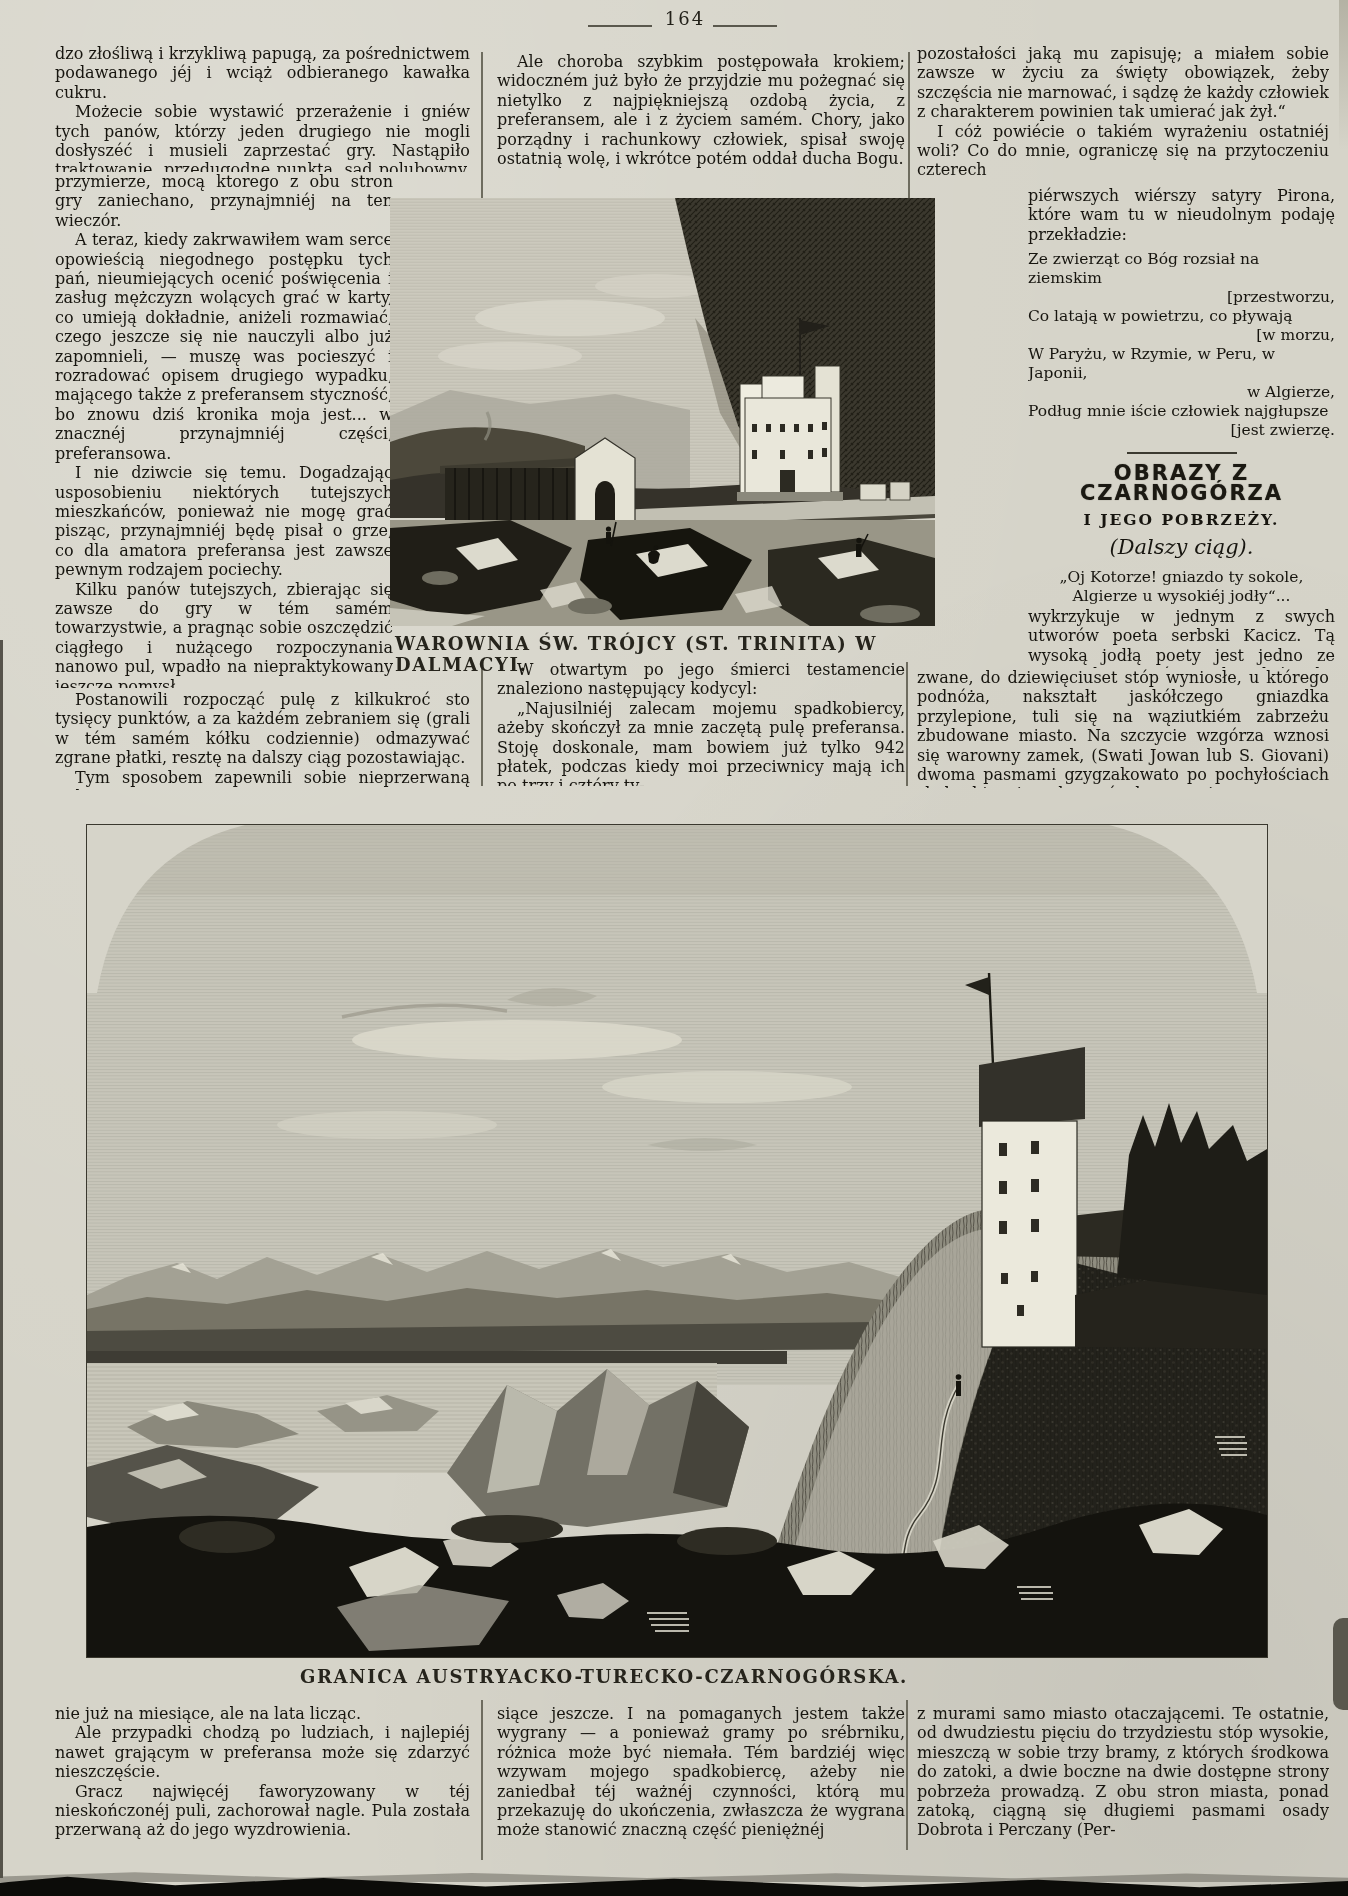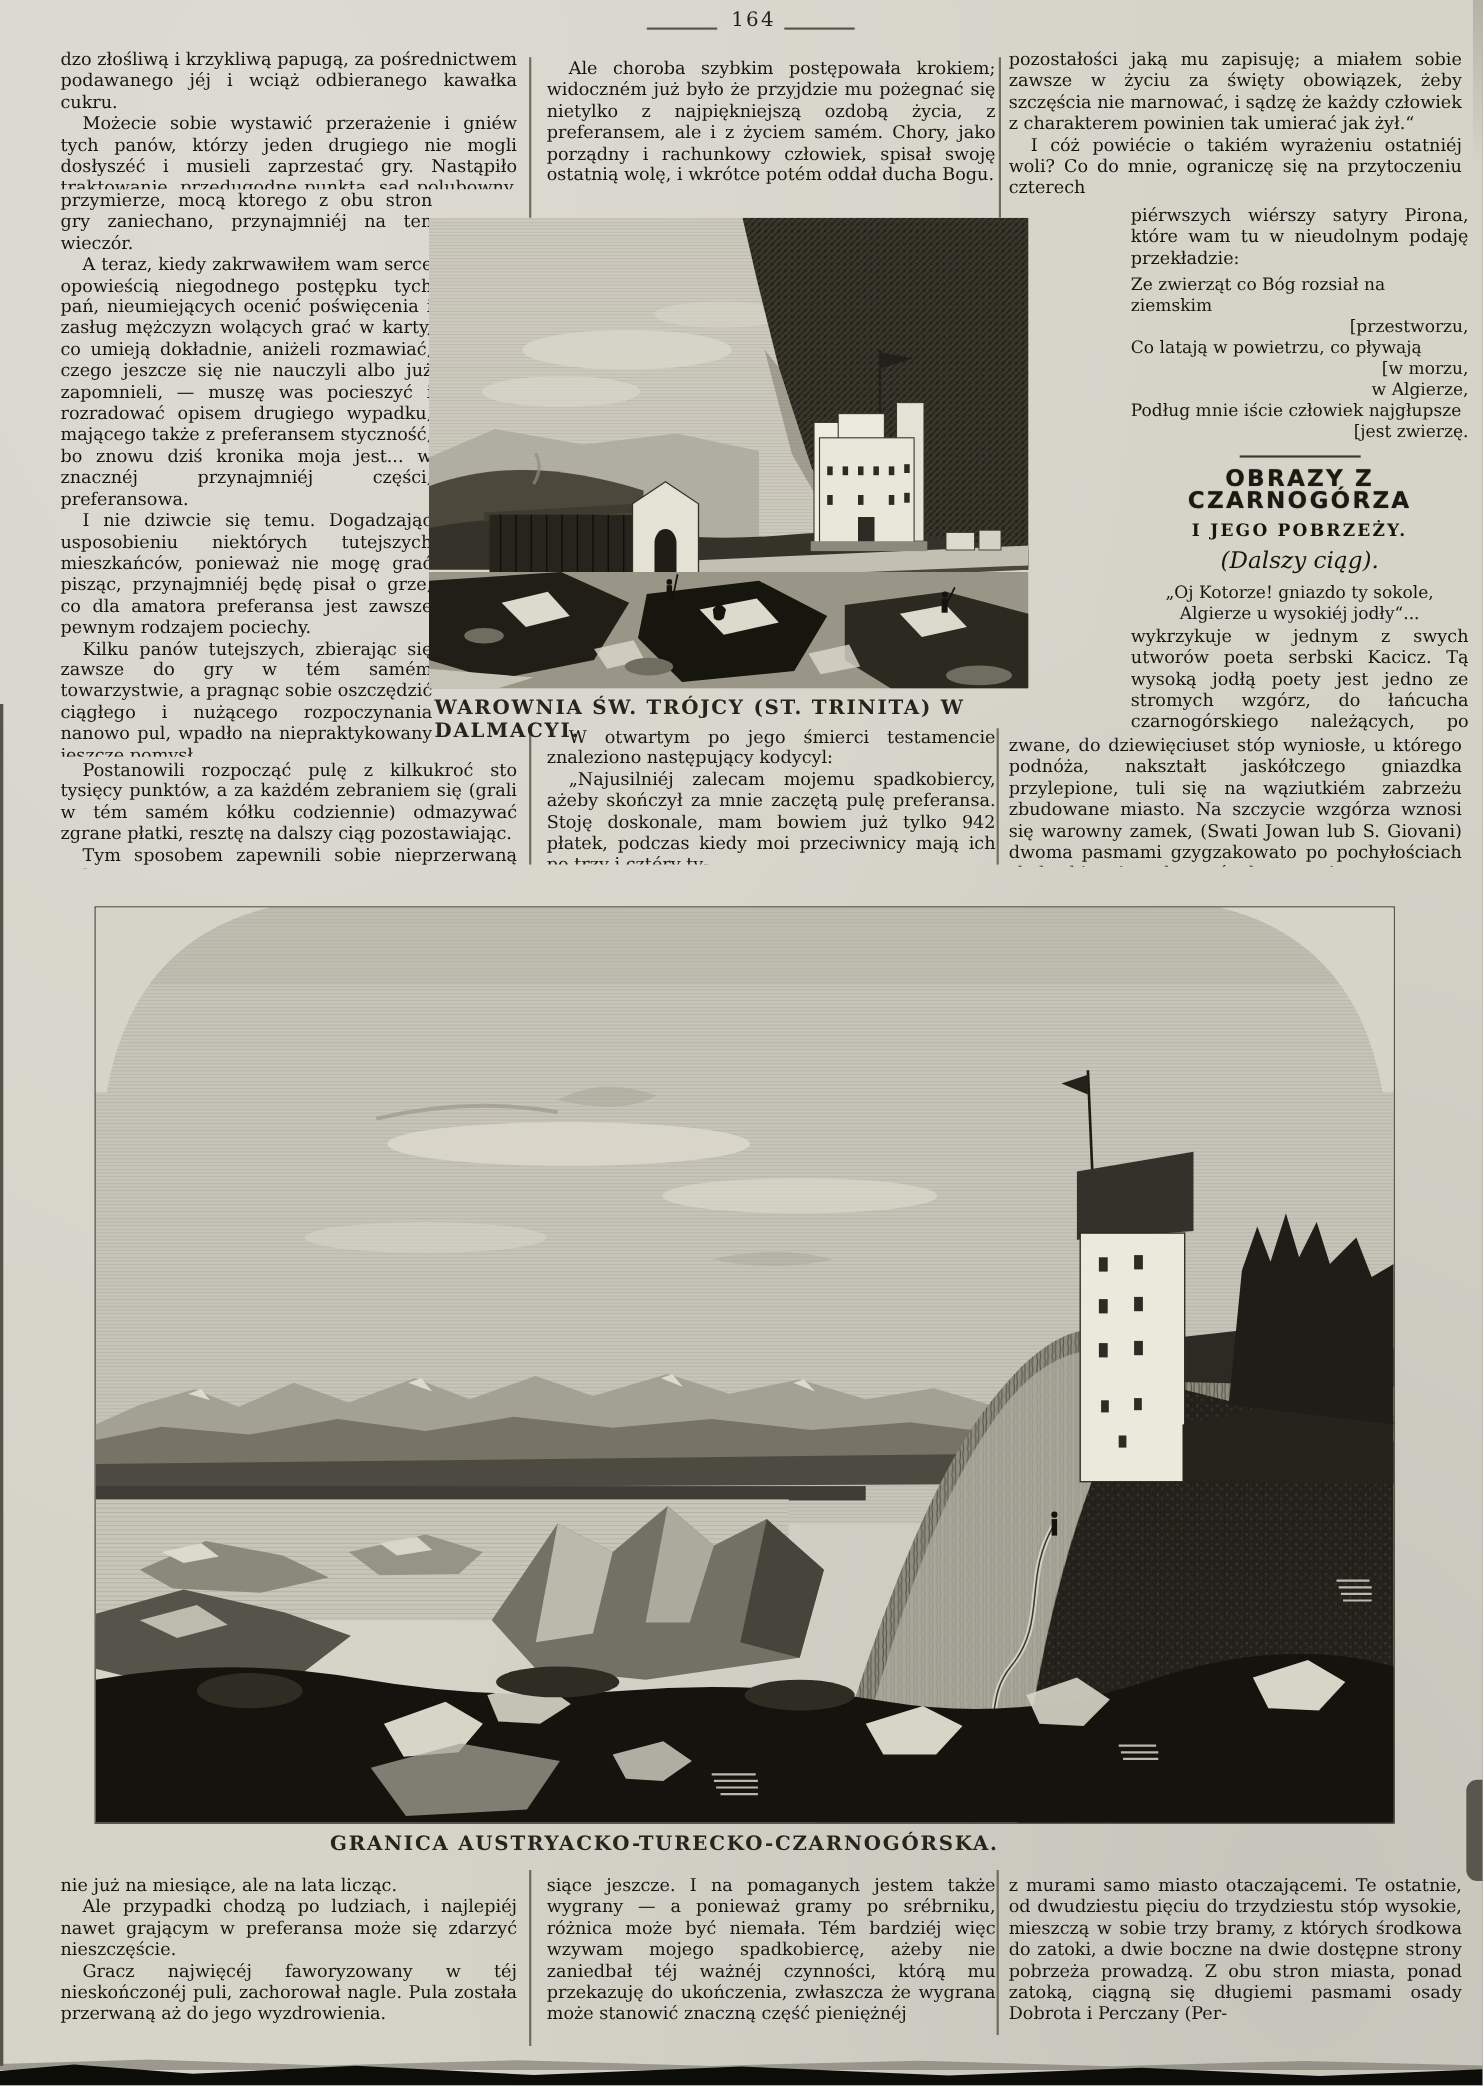--- a/index.html
+++ b/index.html
@@ -187,20 +187,21 @@
     <p class="cont">pozostałości jaką mu zapisuję; a miałem sobie zawsze w życiu za święty obowiązek, żeby szczęścia nie marnować, i sądzę że każdy człowiek z charakterem powinien tak umierać jak żył.“</p>
     <p>I cóż powiécie o takiém wyrażeniu ostatniéj woli? Co do mnie, ograniczę się na przytoczeniu czterech</p>
   </div>
   <div class="abs col" style="left:1028px;top:186px;width:307px;height:482px;">
     <p class="cont">piérwszych wiérszy satyry Pirona, które wam tu w nieudolnym podaję przekładzie:</p>
     <div class="poem">
       <div class="pl">Ze zwierząt co Bóg rozsiał na ziemskim</div>
       <div class="pr">[przestworzu,</div>
       <div class="pl">Co latają w powietrzu, co pływają</div>
       <div class="pr">[w morzu,</div>
+      <div class="pl">W Paryżu, w Rzymie, w Peru, w Japonii,</div>
       <div class="pr">w Algierze,</div>
       <div class="pl">Podług mnie iście człowiek najgłupsze</div>
       <div class="pr">[jest zwierzę.</div>
     </div>
     <div class="sep"></div>
     <div class="sec-title">OBRAZY Z CZARNOGÓRZA</div>
     <div class="sec-sub">I JEGO POBRZEŻY.</div>
     <div class="sec-note">(Dalszy ciąg).</div>
     <div class="quote">
       <div>„Oj Kotorze! gniazdo ty sokole,</div>

